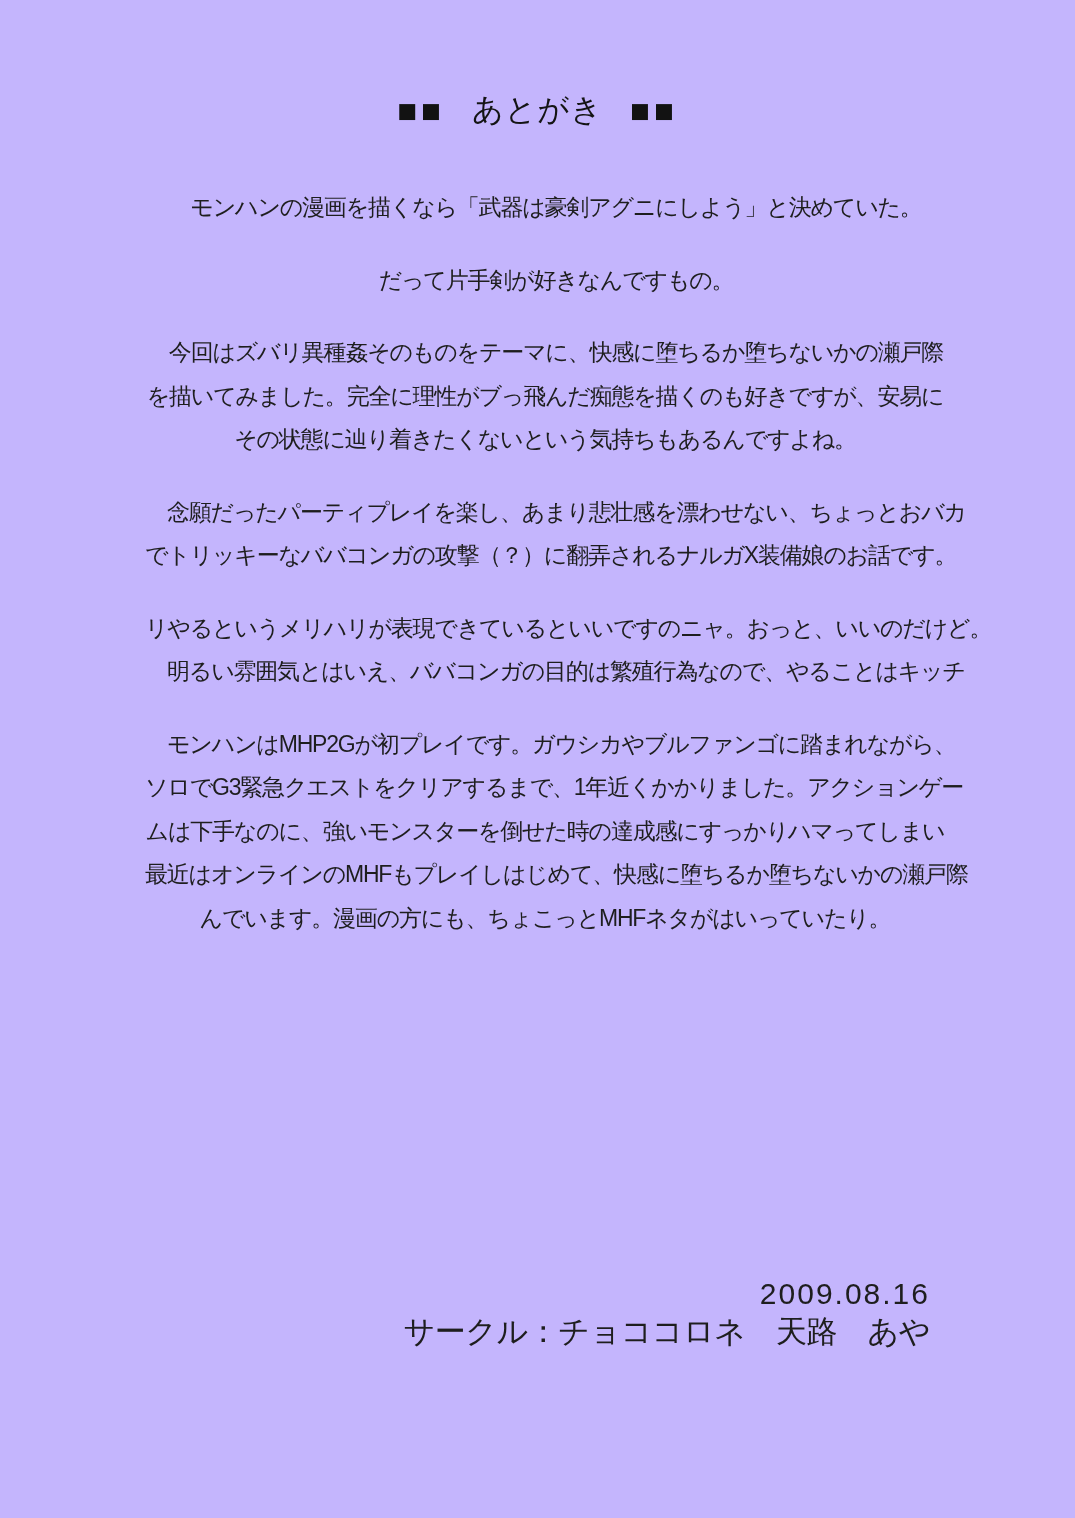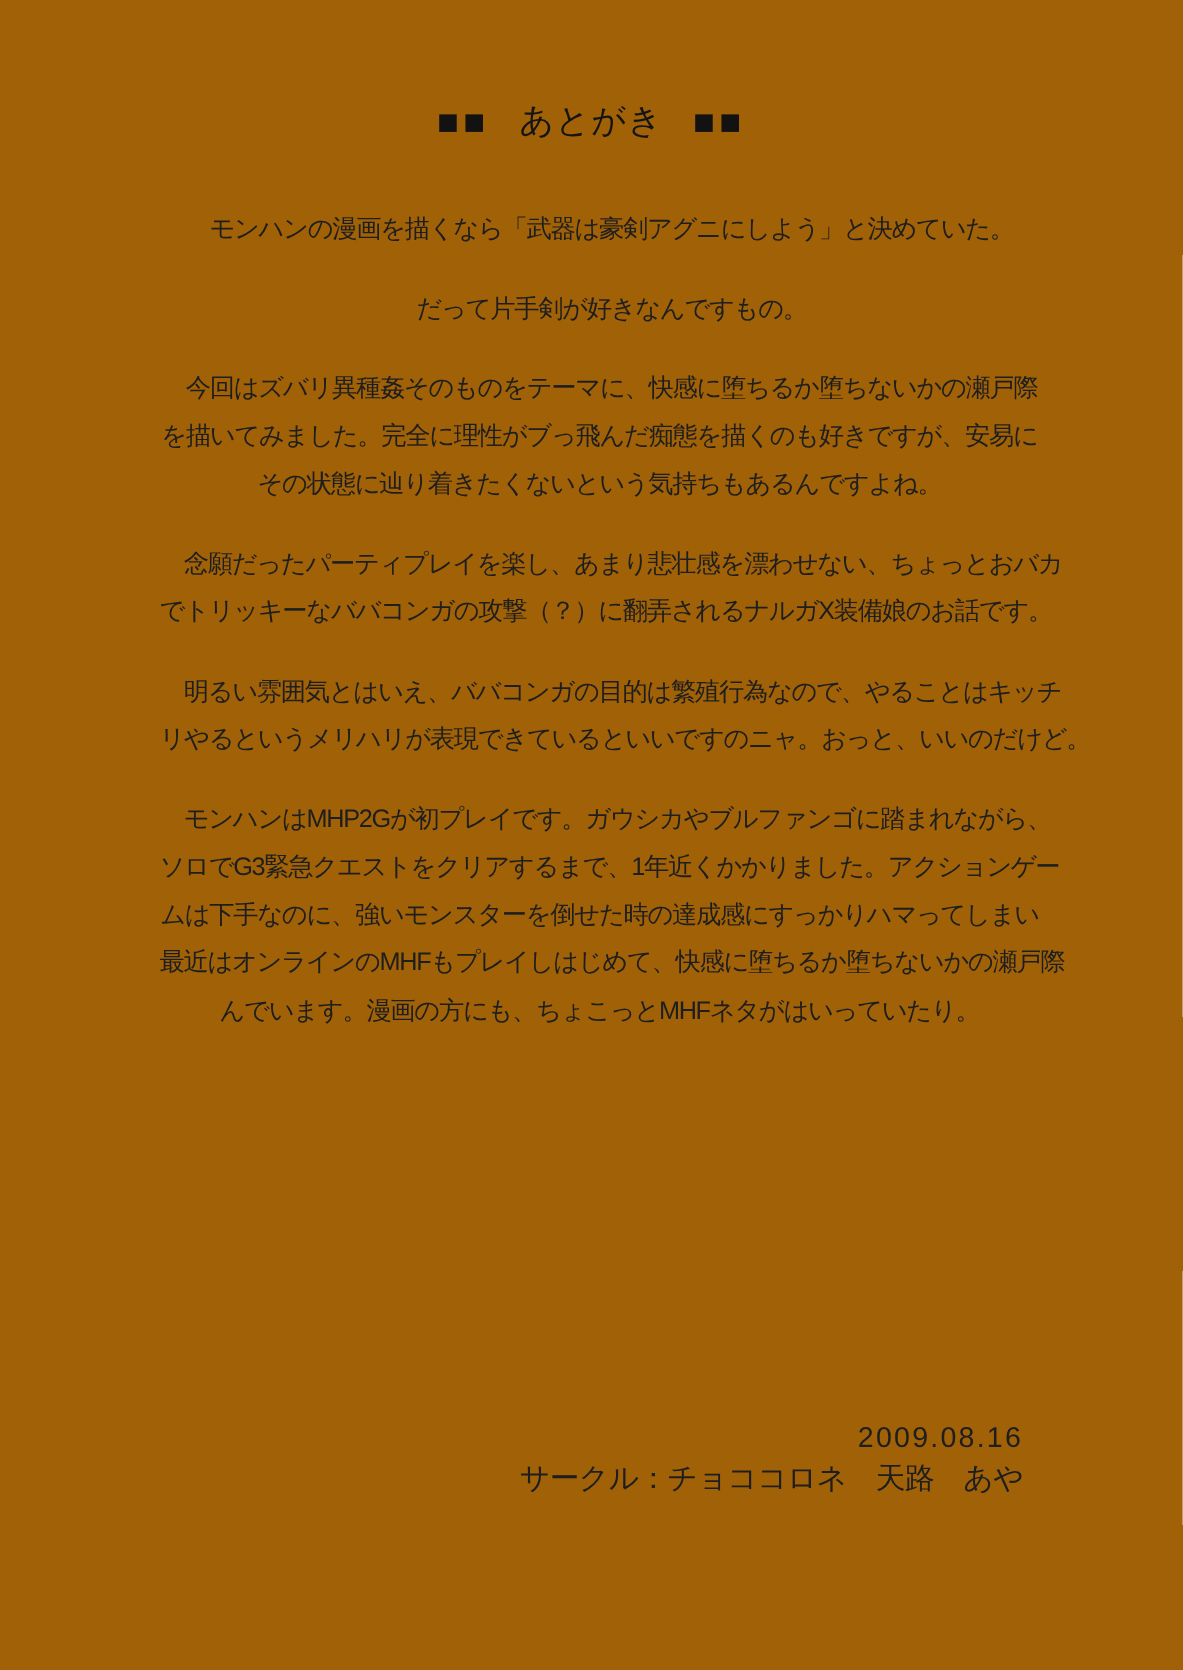--- a/index.html
+++ b/index.html
@@ -11,21 +11,21 @@
     width: 1075px;
     height: 1518px;
     position: relative;
     font-family: "Liberation Sans", "DejaVu Sans", sans-serif;
     color: #1e1e1e;
     overflow: hidden;
   }
   .page {
     position: absolute;
     inset: 0;
-    background: #a16207;
+    background: #c4b5fd;
   }
   
   .title {
     position: absolute;
     top: 90px;
     left: 0;
     width: 100%;
     text-align: center;
     font-size: 31px;
     line-height: 40px;
@@ -63,28 +63,27 @@
   .para.last-normal { margin-bottom: 6px; }
   
   .footer {
     position: absolute;
     top: 1280px;
     right: 145px;
     text-align: right;
     color: #1e1e1e;
   }
   .footer .date {
-    font-size: 26px;
+    font-size: 30px;
     line-height: 28px;
     letter-spacing: 2px;
     white-space: nowrap;
-    margin-top: 12px;
   }
   .footer .credit {
-    font-size: 27px;
+    font-size: 31px;
     letter-spacing: -0.5px;
     line-height: 28px;
     margin-top: 10px;
     white-space: nowrap;
   }
 </style>
 </head>
 <body>
 
 <div class="page">
@@ -108,22 +107,22 @@
       <div class="line">を描いてみました。完全に理性がブっ飛んだ痴態を描くのも好きですが、安易に</div>
       <div class="line">その状態に辿り着きたくないという気持ちもあるんですよね。</div>
     </div>
 
     <div class="para">
       <div class="line indent">念願だったパーティプレイを楽し、あまり悲壮感を漂わせない、ちょっとおバカ</div>
       <div class="line">でトリッキーなババコンガの攻撃（？）に翻弄されるナルガX装備娘のお話です。</div>
     </div>
 
     <div class="para">
+      <div class="line">リやるというメリハリが表現できているといいですのニャ。おっと、いいのだけど。</div>
       <div class="line indent">明るい雰囲気とはいえ、ババコンガの目的は繁殖行為なので、やることはキッチ</div>
-      <div class="line">リやるというメリハリが表現できているといいですのニャ。おっと、いいのだけど。</div>
     </div>
 
     <div class="para last-normal">
       <div class="line indent">モンハンはMHP2Gが初プレイです。ガウシカやブルファンゴに踏まれながら、</div>
       <div class="line">ソロでG3緊急クエストをクリアするまで、1年近くかかりました。アクションゲー</div>
       <div class="line">ムは下手なのに、強いモンスターを倒せた時の達成感にすっかりハマってしまい</div>
       <div class="line">最近はオンラインのMHFもプレイしはじめて、快感に堕ちるか堕ちないかの瀬戸際</div>
       <div class="line">んでいます。漫画の方にも、ちょこっとMHFネタがはいっていたり。</div>
     </div>
 

